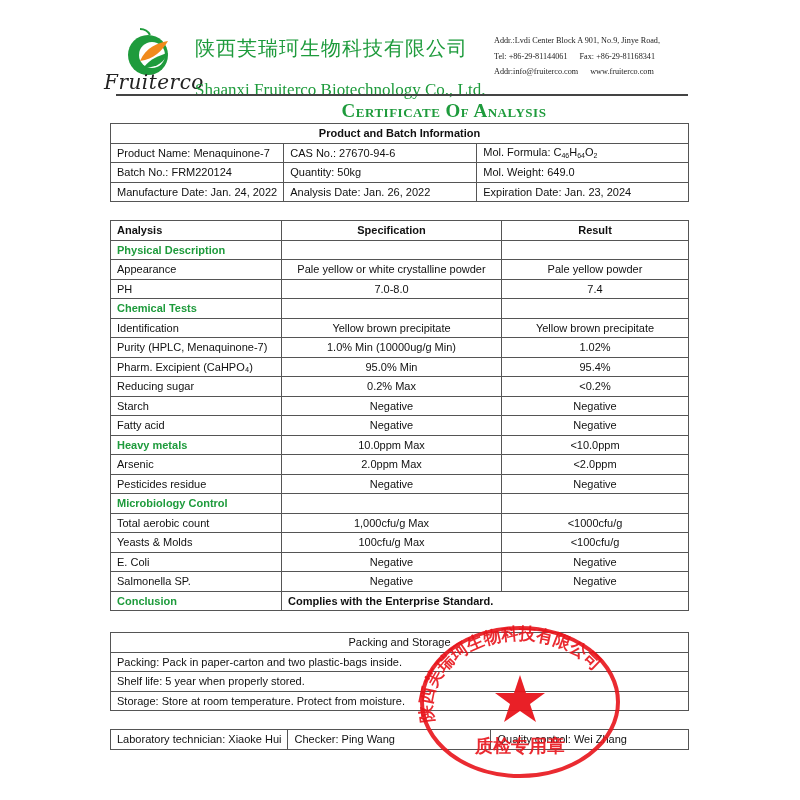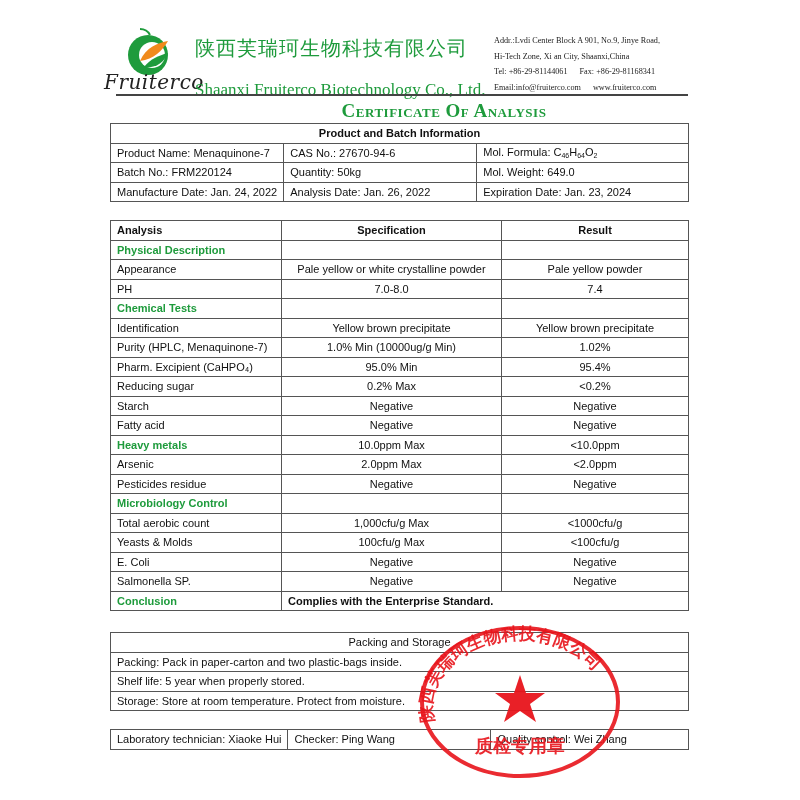--- a/index.html
+++ b/index.html
@@ -34,23 +34,22 @@
   <circle cx="46" cy="30" r="13" fill="#fff"></circle>
   <path d="M34 36 C40 22, 52 18, 62 16 C56 26, 48 34, 34 36 Z" fill="#f08a1c"></path>
   <path d="M38 42 C44 34, 54 30, 62 28 C58 38, 48 44, 38 42 Z" fill="#1e9b3c"></path>
   <path d="M44 10 C42 6, 38 4, 34 4" stroke="#1e9b3c" stroke-width="2" fill="none"></path>
 </svg>
 <div class="logo-word">Fruiterco</div>
 <div class="cn-name">陕西芙瑞珂生物科技有限公司</div>
 <div class="en-name">Shaanxi Fruiterco Biotechnology Co., Ltd.</div>
 <div class="contact">
   <div>Addr.:Lvdi Center Block A 901, No.9, Jinye Road,</div>
-  <div>Hi-Tech Zone, Xi an City, Shaanxi,China</div>
   <div class="row2"><span>Tel: +86-29-81144061</span><span>Fax: +86-29-81168341</span></div>
-  <div class="row2"><span>Email:info@fruiterco.com</span><span>www.fruiterco.com</span></div>
+  <div class="row2"><span>Addr:info@fruiterco.com</span><span>www.fruiterco.com</span></div>
 </div>
 <div class="hr"></div>
 <div class="title">Certificate Of Analysis</div>
 
 <table class="info">
   <tbody>
       <tr>
         <td colspan="3" class="head">Product and Batch Information</td>
       </tr>
   <tr>

